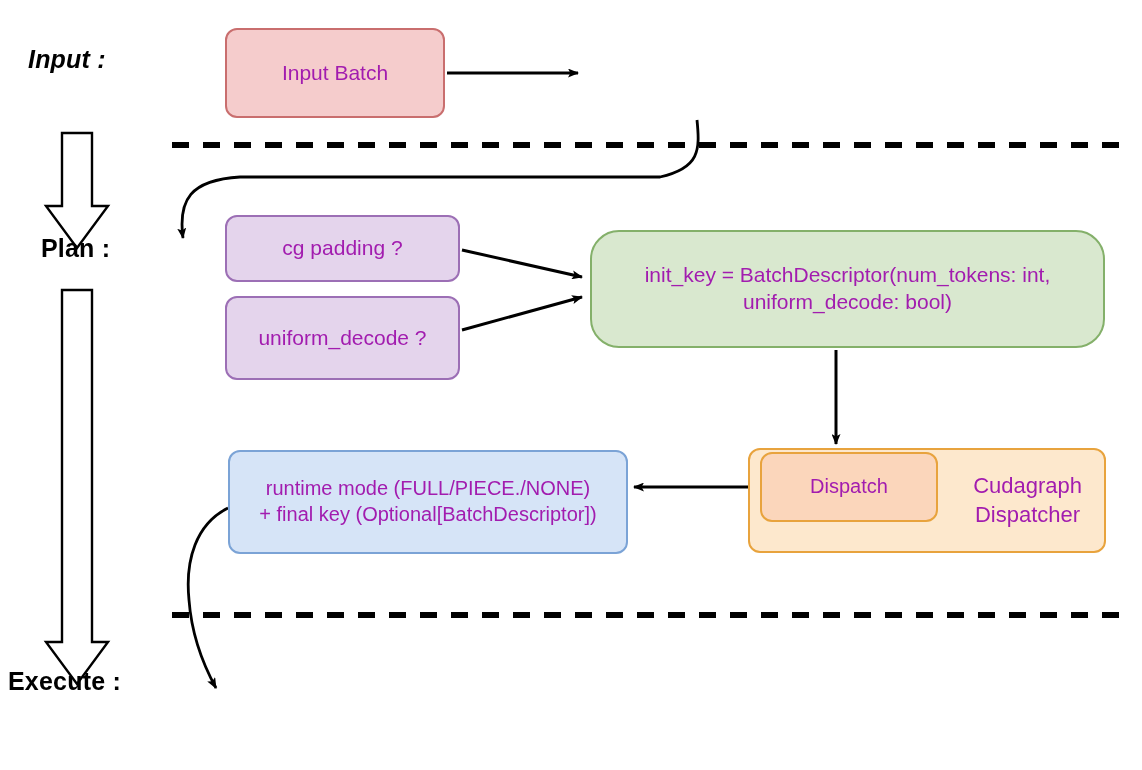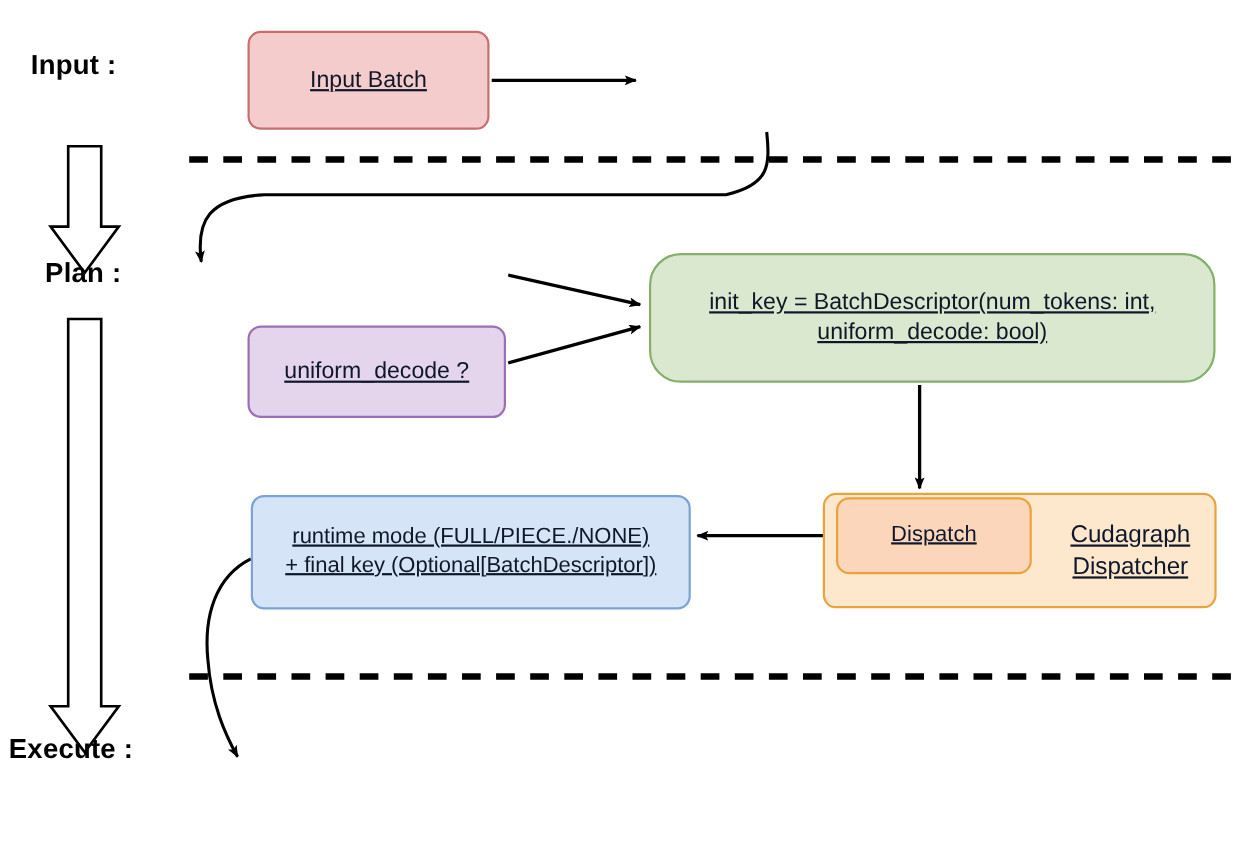--- a/index.html
+++ b/index.html
@@ -36,24 +36,23 @@
     position: absolute;
     box-sizing: border-box;
     display: flex;
     align-items: center;
     justify-content: center;
     text-align: center;
     border-radius: 12px;
     border-style: solid;
     border-width: 2px;
     font-family: "Liberation Sans", sans-serif;
-    color: #0f172a;
+    color: #a21caf;
     line-height: 1.28;
     padding: 4px 8px;
-    text-decoration: underline;
   }
   .node-text { white-space: pre-line; display: block; }
 
   .n-input-batch {
     left: 225px; top: 28px; width: 220px; height: 90px;
     background: #f5cccc; border-color: #c96e6e; font-size: 21px;
   }
   .n-preprocess {
     left: 585px; top: 28px; width: 222px; height: 90px;
     background: #fdeab4; border-color: #d6b34a; font-size: 21px;
@@ -126,29 +125,32 @@
 
     <line x1="462" y1="330" x2="582" y2="297" stroke="#000000" stroke-width="3" marker-end="url(#ah)"></line>
 
     <line x1="836" y1="350" x2="836" y2="444" stroke="#000000" stroke-width="3" marker-end="url(#ah)"></line>
 
     <line x1="757" y1="487" x2="634" y2="487" stroke="#000000" stroke-width="3" marker-end="url(#ah)"></line>
 
     <path d="M228,508 C196,524 185,560 189,600 C192,640 205,668 216,688" fill="none" stroke="#000000" stroke-width="2.8" marker-end="url(#ah)"></path>
   </svg>
 
-  <div class="stage-label" style="left:28px; top:45px;">Input :</div>
+  <div class="stage-label" style="left:28px; top:45px;font-style:italic;">Input :</div>
   <div class="stage-label" style="left:41px; top:234px;">Plan :</div>
   <div class="stage-label" style="left:8px; top:667px;">Execute :</div>
 
   <div class="node n-input-batch">
     <span class="node-text">Input Batch</span>
   </div>
 
 
+  <div class="node n-cg-padding">
+    <span class="node-text">cg padding ?</span>
+  </div>
 
   <div class="node n-uniform-decode">
     <span class="node-text">uniform_decode ?</span>
   </div>
 
   <div class="node n-init-key">
     <span class="node-text">init_key = BatchDescriptor(num_tokens: int,
 uniform_decode: bool)</span>
   </div>
 

